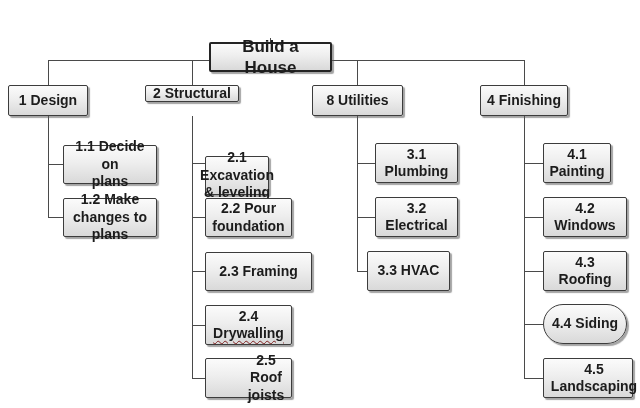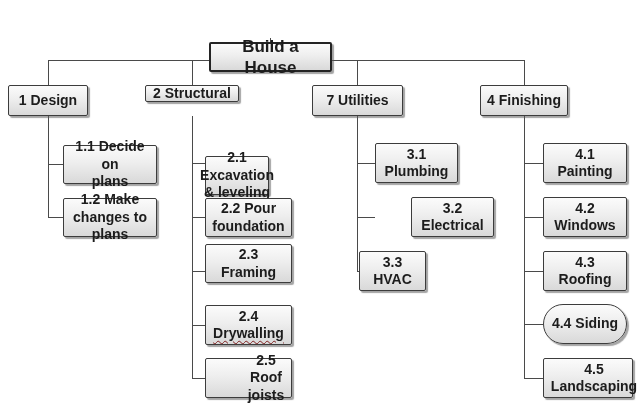--- a/index.html
+++ b/index.html
@@ -28,27 +28,27 @@
   
   .n-root{left:209px;top:8px;width:123px;height:30px;}
   .n-b0{left:8px;top:85px;width:80px;height:31px;}
   .n-b1{left:145px;top:85px;width:94px;height:17px;}
   .n-b2{left:312px;top:85px;width:91px;height:31px;}
   .n-b3{left:480px;top:85px;width:88px;height:31px;text-align:right;}
   .n-c00{left:63px;top:145px;width:94px;height:39px;}
   .n-c01{left:63px;top:198px;width:94px;height:39px;}
   .n-c10{left:205px;top:156px;width:64px;height:39px;}
   .n-c11{left:205px;top:198px;width:87px;height:39px;}
-  .n-c12{left:205px;top:244px;width:87px;height:39px;}
+  .n-c12{left:205px;top:252px;width:107px;height:39px;}
   .n-c13{left:205px;top:305px;width:87px;height:40px;}
   .n-c14{left:205px;top:358px;width:87px;height:40px;padding-left:39px;}
   .n-c20{left:375px;top:143px;width:83px;height:40px;}
-  .n-c21{left:375px;top:197px;width:83px;height:40px;margin-left:36px;}
-  .n-c22{left:359px;top:251px;width:67px;height:40px;}
-  .n-c30{left:543px;top:143px;width:84px;height:40px;}
+  .n-c21{left:375px;top:197px;width:83px;height:40px;}
+  .n-c22{left:367px;top:251px;width:83px;height:40px;}
+  .n-c30{left:543px;top:143px;width:68px;height:40px;}
   .n-c31{left:543px;top:197px;width:84px;height:40px;}
   .n-c32{left:543px;top:251px;width:84px;height:40px;}
   .n-c33{left:543px;top:304px;width:84px;height:40px;border-radius:20px;}
   .n-c34{left:543px;top:358px;width:90px;height:40px;padding-left:16px;}
 </style>
 </head>
 <body>
 
 <div id="canvas">
 
@@ -84,21 +84,21 @@
     <span class="label">Build a House</span>
   </div>
 
   <div class="box n-b0">
     <span class="label">1 Design</span>
   </div>
   <div class="box n-b1">
     <span class="label">2 Structural</span>
   </div>
   <div class="box n-b2">
-    <span class="label">7 Utilities</span>
+    <span class="label">8 Utilities</span>
   </div>
   <div class="box n-b3">
     <span class="label">4 Finishing</span>
   </div>
 
   <div class="box n-c00">
     <span class="label">1.1 Decide on
 plans</span>
   </div>
   <div class="box n-c01">

